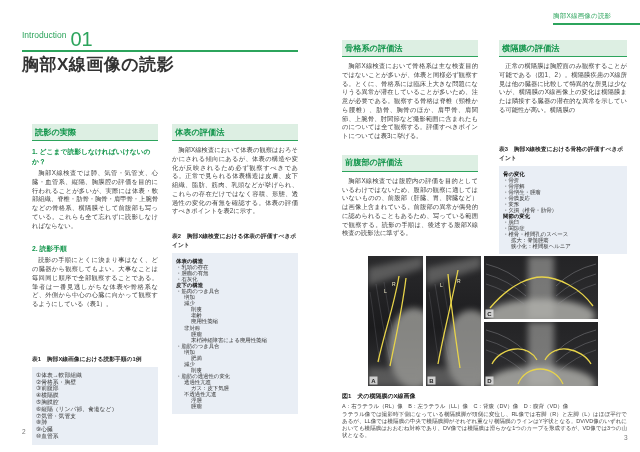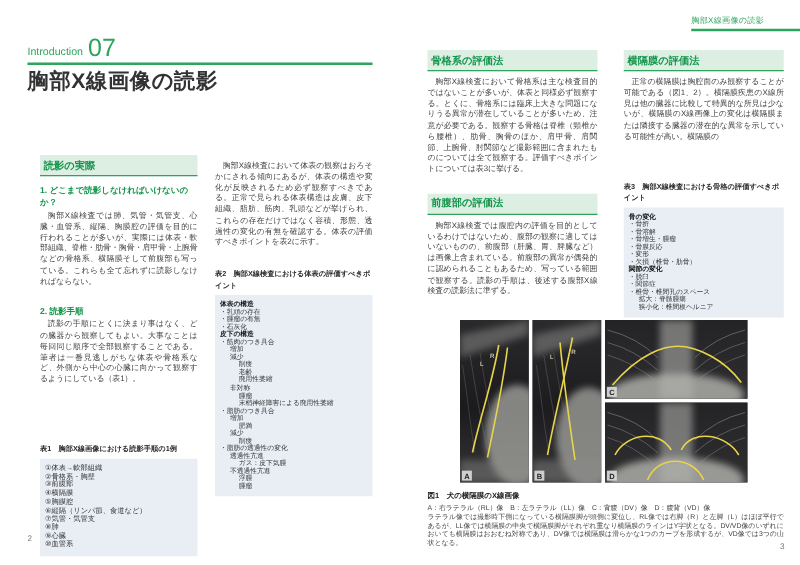--- a/index.html
+++ b/index.html
@@ -6,21 +6,21 @@
   .spread{position:relative;width:640px;height:452px;background:#ffffff;overflow:hidden;
           font-family:"Liberation Sans","DejaVu Sans",sans-serif;color:#3e3e3e;}
 
   
   .run-head{position:absolute;left:553px;top:12px;width:87px;}
   .run-head .rh-text{font-size:6.5px;color:#2ca45c;letter-spacing:.2px;white-space:nowrap;}
   .run-head .rh-line{margin-top:2px;height:2px;background:#2ca45c;}
 
   
   .intro{position:absolute;left:22px;top:30px;width:276px;}
-  .intro-row{display:flex;align-items:flex-end;gap:4px;}
+  .intro-row{display:flex;align-items:flex-start;gap:4px;}
   .intro-label{font-size:8.5px;color:#2ca45c;padding-bottom:2px;}
   .intro-num{font-size:20px;font-weight:300;color:#2ca45c;line-height:18px;}
   .intro-line{height:2px;background:#2ca45c;margin-top:2px;}
   .page-title{position:absolute;left:22px;top:53px;font-size:17px;font-weight:bold;color:#333;letter-spacing:.5px;}
 
   
   .col{position:absolute;}
   .lp-col1{left:32px;top:124px;width:126px;}
   .lp-col2{left:172px;top:124px;width:126px;}
   .rp-col1{left:342px;top:40px;width:136px;}
@@ -60,21 +60,21 @@
 <div class="spread">
 
   <div class="run-head">
     <div class="rh-text">胸部X線画像の読影</div>
     <div class="rh-line"></div>
   </div>
 
   <div class="intro">
     <div class="intro-row">
       <span class="intro-label">Introduction</span>
-      <span class="intro-num">07</span>
+      <span class="intro-num">01</span>
     </div>
     <div class="intro-line"></div>
   </div>
   <div class="page-title">胸部X線画像の読影</div>
 
   <div class="col lp-col1">
     <div class="sec-head">読影の実際</div>
     <div class="subhead">1. どこまで読影しなければいけないのか？</div>
     <p class="para" style="margin:2px 0 0 0">胸部X線検査では肺、気管・気管支、心臓・血管系、縦隔、胸膜腔の評価を目的に行われることが多いが、実際には体表・軟部組織、脊椎・肋骨・胸骨・肩甲骨・上腕骨などの骨格系、横隔膜そして前腹部も写っている。これらも全て忘れずに読影しなければならない。</p>
     <div class="subhead gap14">2. 読影手順</div>
@@ -88,20 +88,21 @@
       <div class="trow">⑤胸膜腔</div>
       <div class="trow">⑥縦隔（リンパ節、食道など）</div>
       <div class="trow">⑦気管・気管支</div>
       <div class="trow">⑧肺</div>
       <div class="trow">⑨心臓</div>
       <div class="trow">⑩血管系</div>
     </div>
   </div>
 
   <div class="col lp-col2">
+    <div class="sec-head">体表の評価法</div>
     <p class="para" style="margin:5px 0 0 0">胸部X線検査において体表の観察はおろそかにされる傾向にあるが、体表の構造や変化が反映されるため必ず観察すべきである。正常で見られる体表構造は皮膚、皮下組織、脂肪、筋肉、乳頭などが挙げられ、これらの存在だけではなく容積、形態、透過性の変化の有無を確認する。体表の評価すべきポイントを表2に示す。</p>
     <div class="tbl-cap cap-mt16">表2　胸部X線検査における体表の評価すべきポイント</div>
     <div class="tbl-box">
       <div class="trow head">体表の構造</div>
       <div class="trow">・乳頭の存在</div>
       <div class="trow">・腫瘤の有無</div>
       <div class="trow">・石灰化</div>
       <div class="trow head">皮下の構造</div>
       <div class="trow">・筋肉のつき具合</div>
       <div class="trow i1">増加</div>

